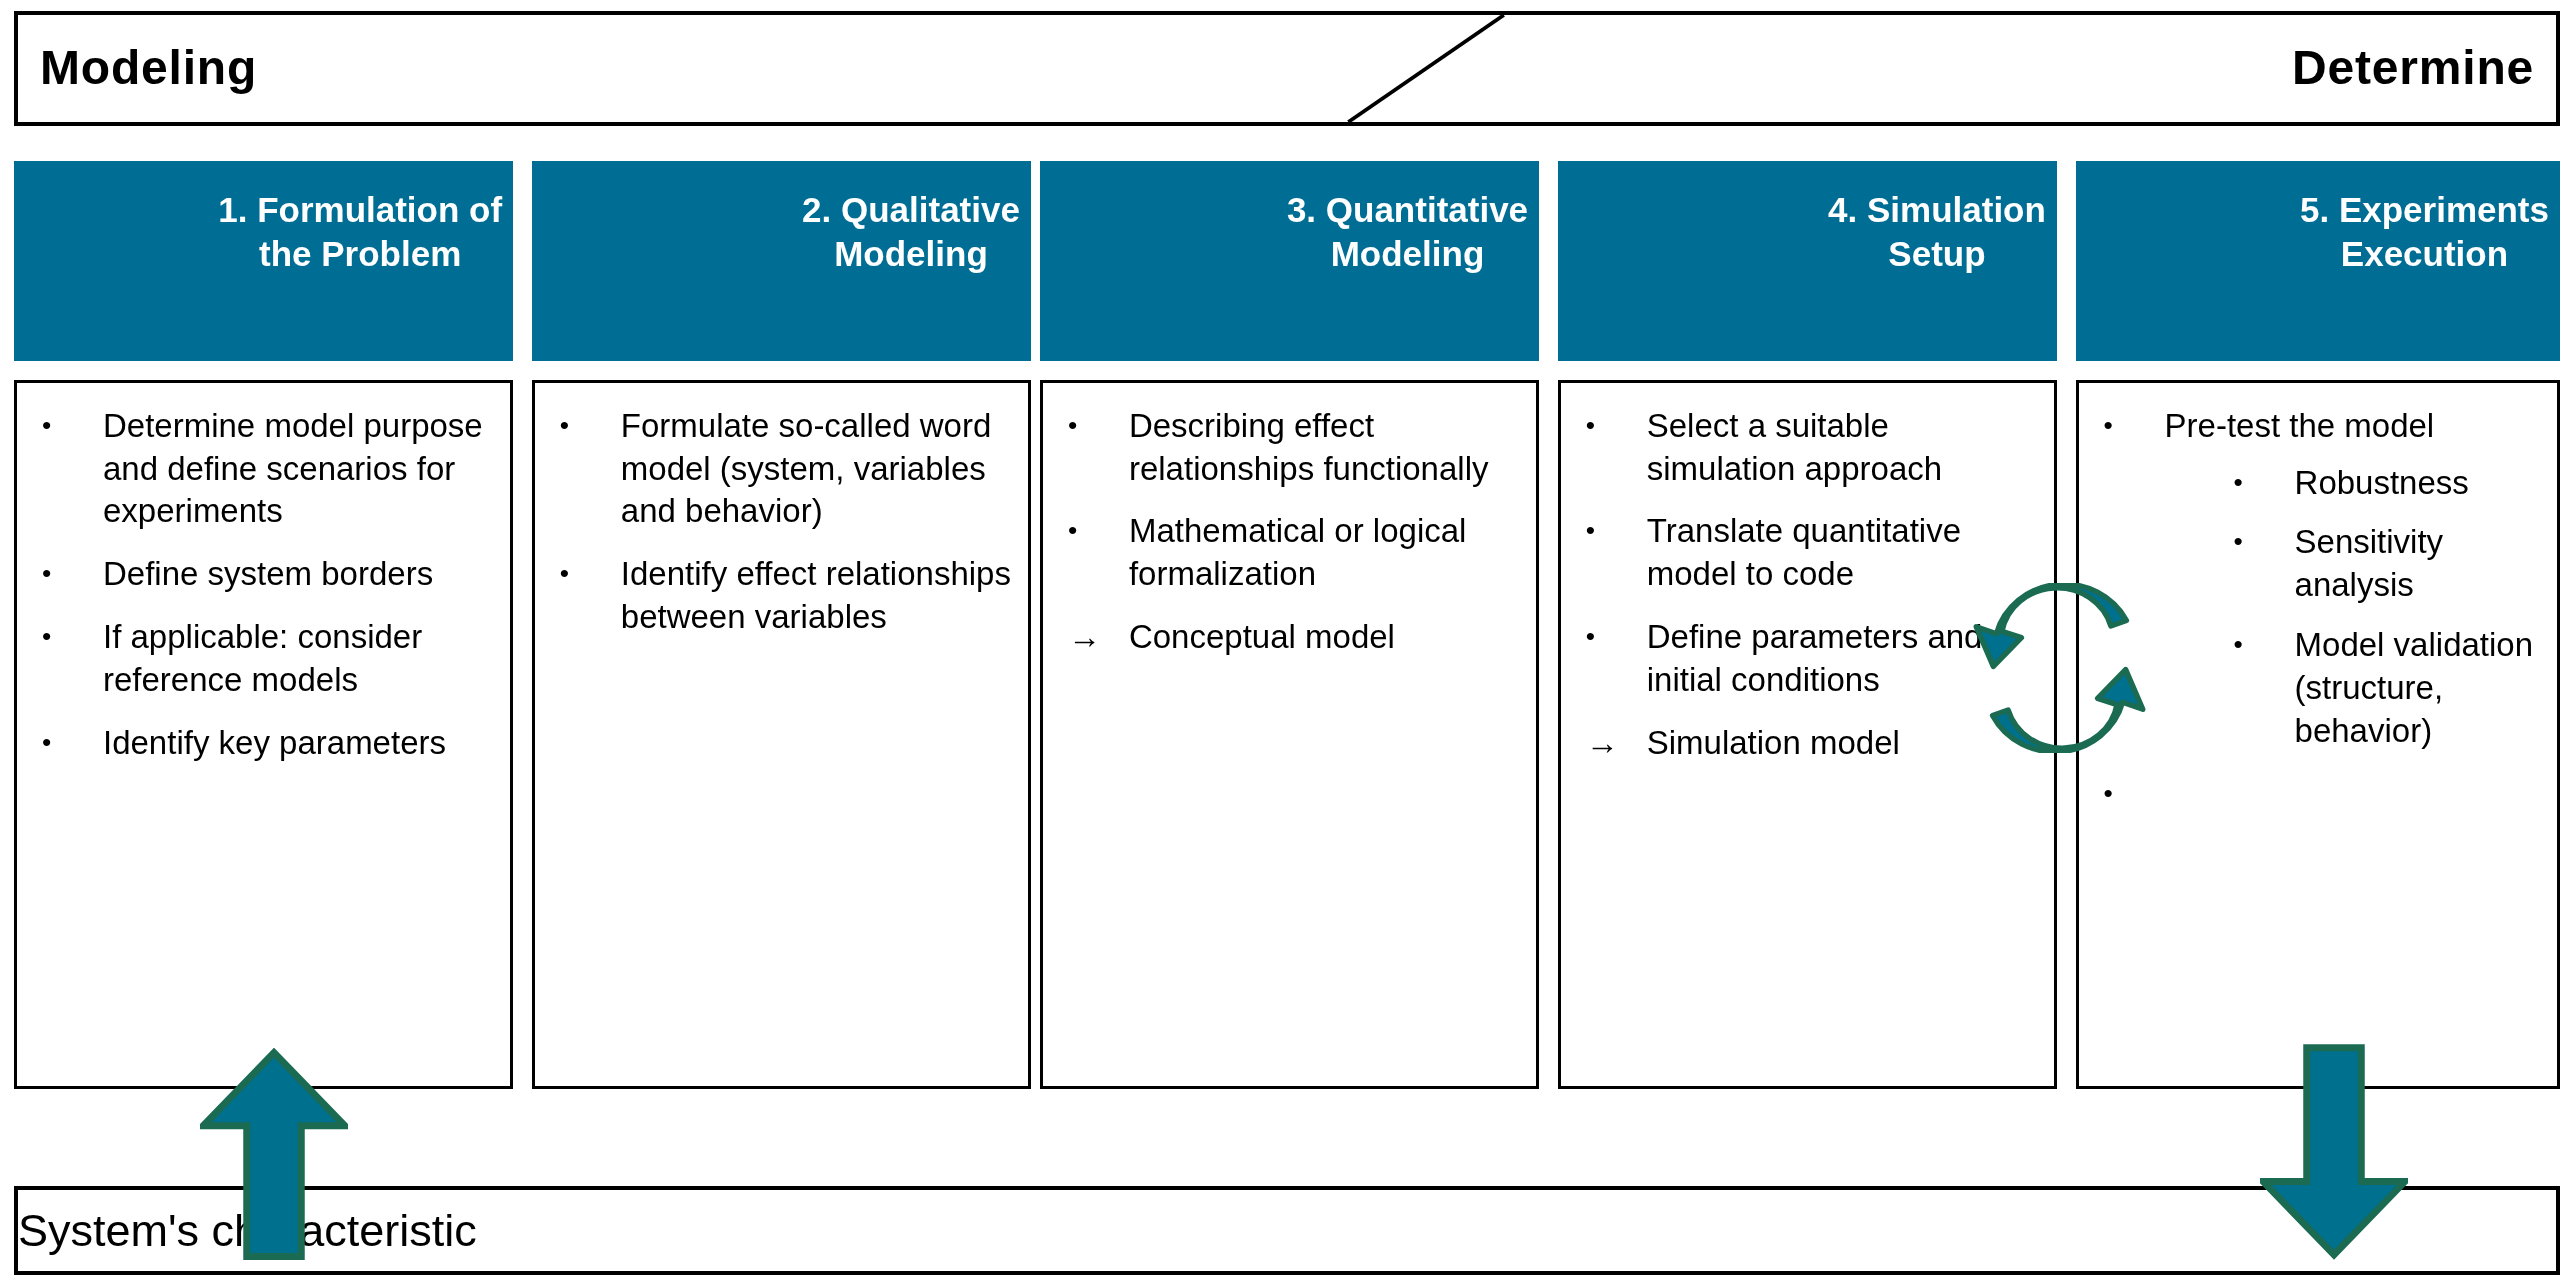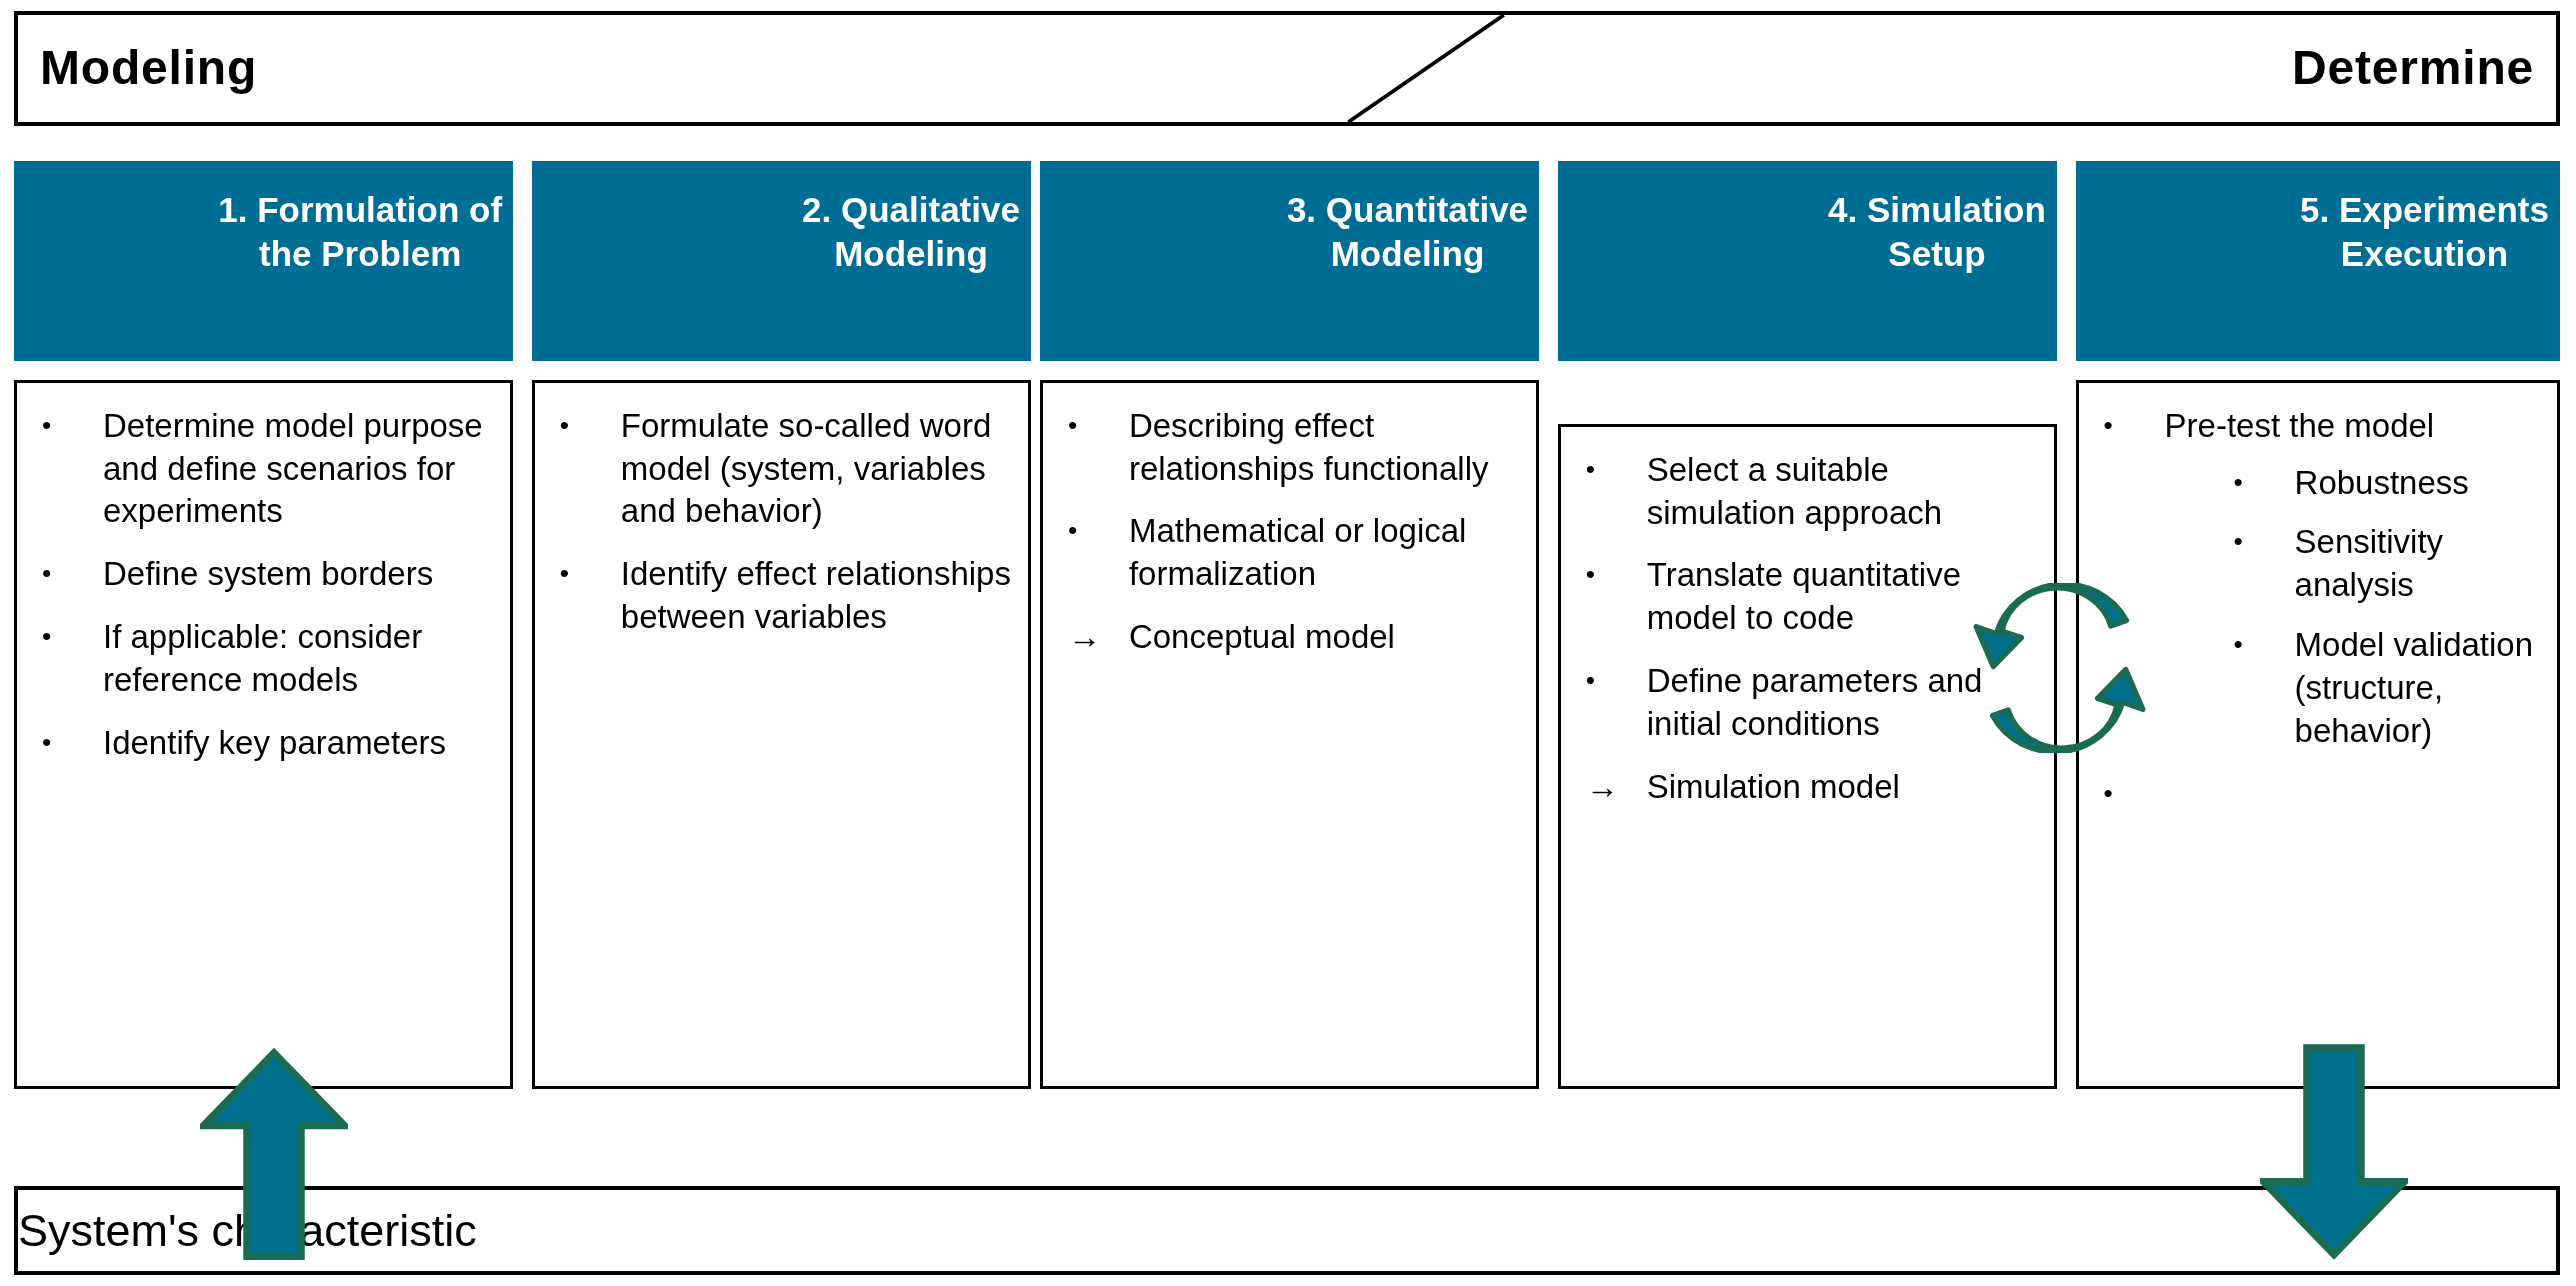--- a/index.html
+++ b/index.html
@@ -221,21 +221,21 @@
     </div>
     <div class="col-body">
       <ul class="bullets">
         <li><span class="marker dot">•</span><span>Describing effect relationships functionally</span></li>
         <li><span class="marker dot">•</span><span>Mathematical or logical formalization</span></li>
         <li><span class="marker">→</span><span>Conceptual model</span></li>
       </ul>
     </div>
   </div>
 
-  <div class="column" style="width:509px; margin-right:18.7px;gap:44px;">
+  <div class="column" style="width:509px; margin-right:18.7px;">
     <div class="col-head">
       <div>
         <span>4. Simulation</span>
         <span>Setup</span>
       </div>
     </div>
     <div class="col-body">
       <ul class="bullets">
         <li><span class="marker dot">•</span><span>Select a suitable simulation approach</span></li>
         <li><span class="marker dot">•</span><span>Translate quantitative model to code</span></li>

